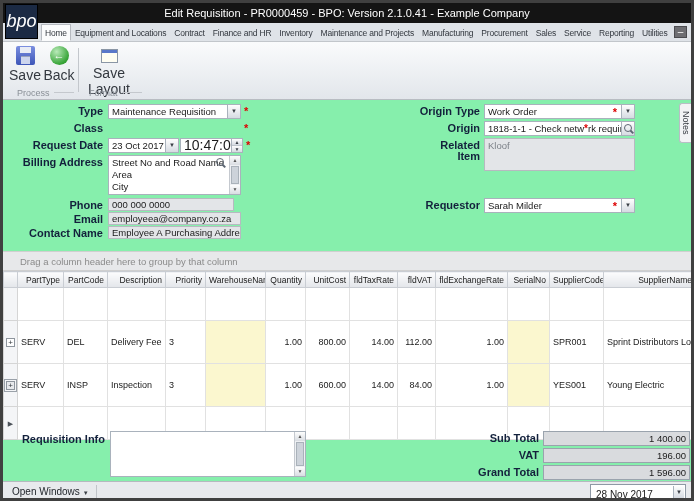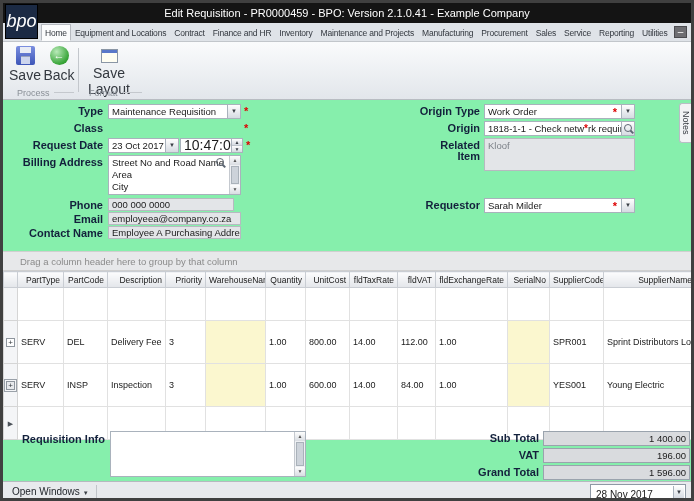--- a/index.html
+++ b/index.html
@@ -59,21 +59,21 @@
   .vsb .sb-thumb { flex:1; margin:1px; background:#cdd3da; border:1px solid #aab2ba; }
   .notes-tab { position:absolute; right:0; top:100px; width:12px; height:40px; background:#f2f3f5; border:1px solid #b8bec6; border-right:none; border-radius:3px 0 0 3px; writing-mode:vertical-rl; font-size:9px; color:#33383f; text-align:center; line-height:11px; }
 
   
   .group-hint { position:absolute; top:248px; left:0; right:0; height:20px; background:#e7e8ea; border-top:1px solid #cfcfcf; border-bottom:1px solid #cfcfcf; color:#8b8b8b; font-size:9.5px; padding:4px 17px; }
   .grid-table { position:absolute; top:268px; left:0; width:692px; border-collapse:collapse; table-layout:fixed; }
   .grid-table th { background:linear-gradient(#fcfcfd,#e3e6ea); border:1px solid #c9cdd3; font-weight:normal; font-size:8.5px; color:#1a1a1a; text-align:right; padding:2px 3px; height:16px; overflow:hidden; white-space:nowrap; }
   .grid-table td { background:#fff; border:1px solid #e1e1e1; font-size:9px; color:#1a1a1a; padding:16px 3px; height:15px; overflow:hidden; white-space:nowrap; }
   .grid-table td.ind { background:#f4f5f7; border-color:#d5d5d5; text-align:center; padding:1px 0; }
   .grid-table td.yl { background:var(--cell_yellow); }
-  .grid-table td.num { }
+  .grid-table td.num { text-align:right; }
   .grid-table td.last { overflow:visible; }
   .expand { display:inline-block; width:9px; height:9px; border:1px solid #8e959d; background:#fff; font-size:8px; line-height:7px; text-align:center; color:#33383f; }
   .expand.pressed { outline:1px solid #9aa1a9; outline-offset:1px; background:#e7e9ec; }
   .rowmark { font-size:7px; color:#4b5158; }
 
   
   .totbox { position:absolute; left:540px; width:147px; height:15px; background:#d9dbde; border:1px solid #9aa3ad; font-size:9.5px; line-height:13px; text-align:right; padding:0 3px; color:#1a1a1a; }
 
   
   .statusbar { position:absolute; left:0; right:0; top:478px; height:21px; background:#e8eaed; border-top:1px solid #b5b9bf; }

